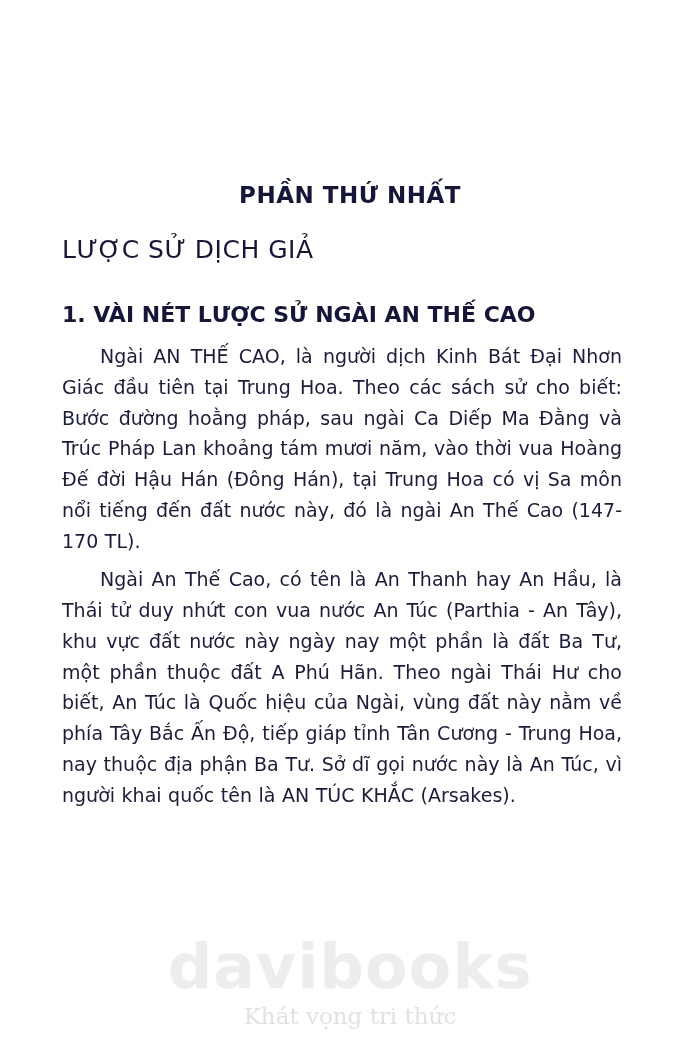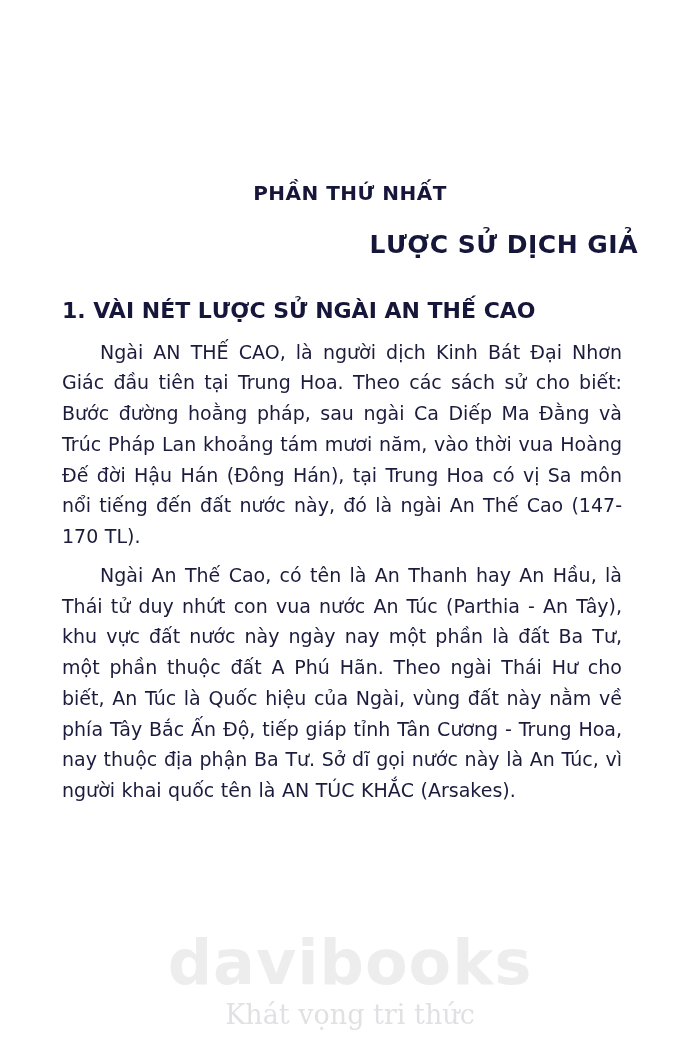--- a/index.html
+++ b/index.html
@@ -19,29 +19,29 @@
     position: absolute;
     top: 0; left: 0;
     width: 700px;
     height: 1039px;
     box-sizing: border-box;
     padding: 178px 62px 0 62px;
   }
   .part-title {
     text-align: center;
     font-weight: bold;
-    font-size: 20px;
+    font-size: 23px;
     letter-spacing: 0.5px;
     color: #16163a;
     margin: 0 0 6px 0;
     line-height: 1.5;
   }
   .main-title {
-    text-align: right;
-    font-weight: bold;
+    text-align: left;
+    font-weight: normal;
     font-size: 25px;
     letter-spacing: 0.5px;
     color: #16163a;
     margin: 18px 0 30px 0;
     line-height: 1.5;
   }
   .section-heading {
     font-weight: bold;
     font-size: 22px;
     color: #16163a;
@@ -70,21 +70,21 @@
     font-family: "DejaVu Sans", sans-serif;
     font-size: 62px;
     font-weight: bold;
     letter-spacing: 1px;
     color: rgba(140,140,150,0.16);
     line-height: 1;
     display: block;
   }
   .watermark .wm-sub {
     font-family: "DejaVu Serif", serif;
-    font-size: 27px;
+    font-size: 23px;
     color: rgba(140,140,150,0.26);
     line-height: 1.2;
     display: block;
     margin-top: 5px;
   }
 </style>
 </head>
 <body>
 
 <div class="page">

